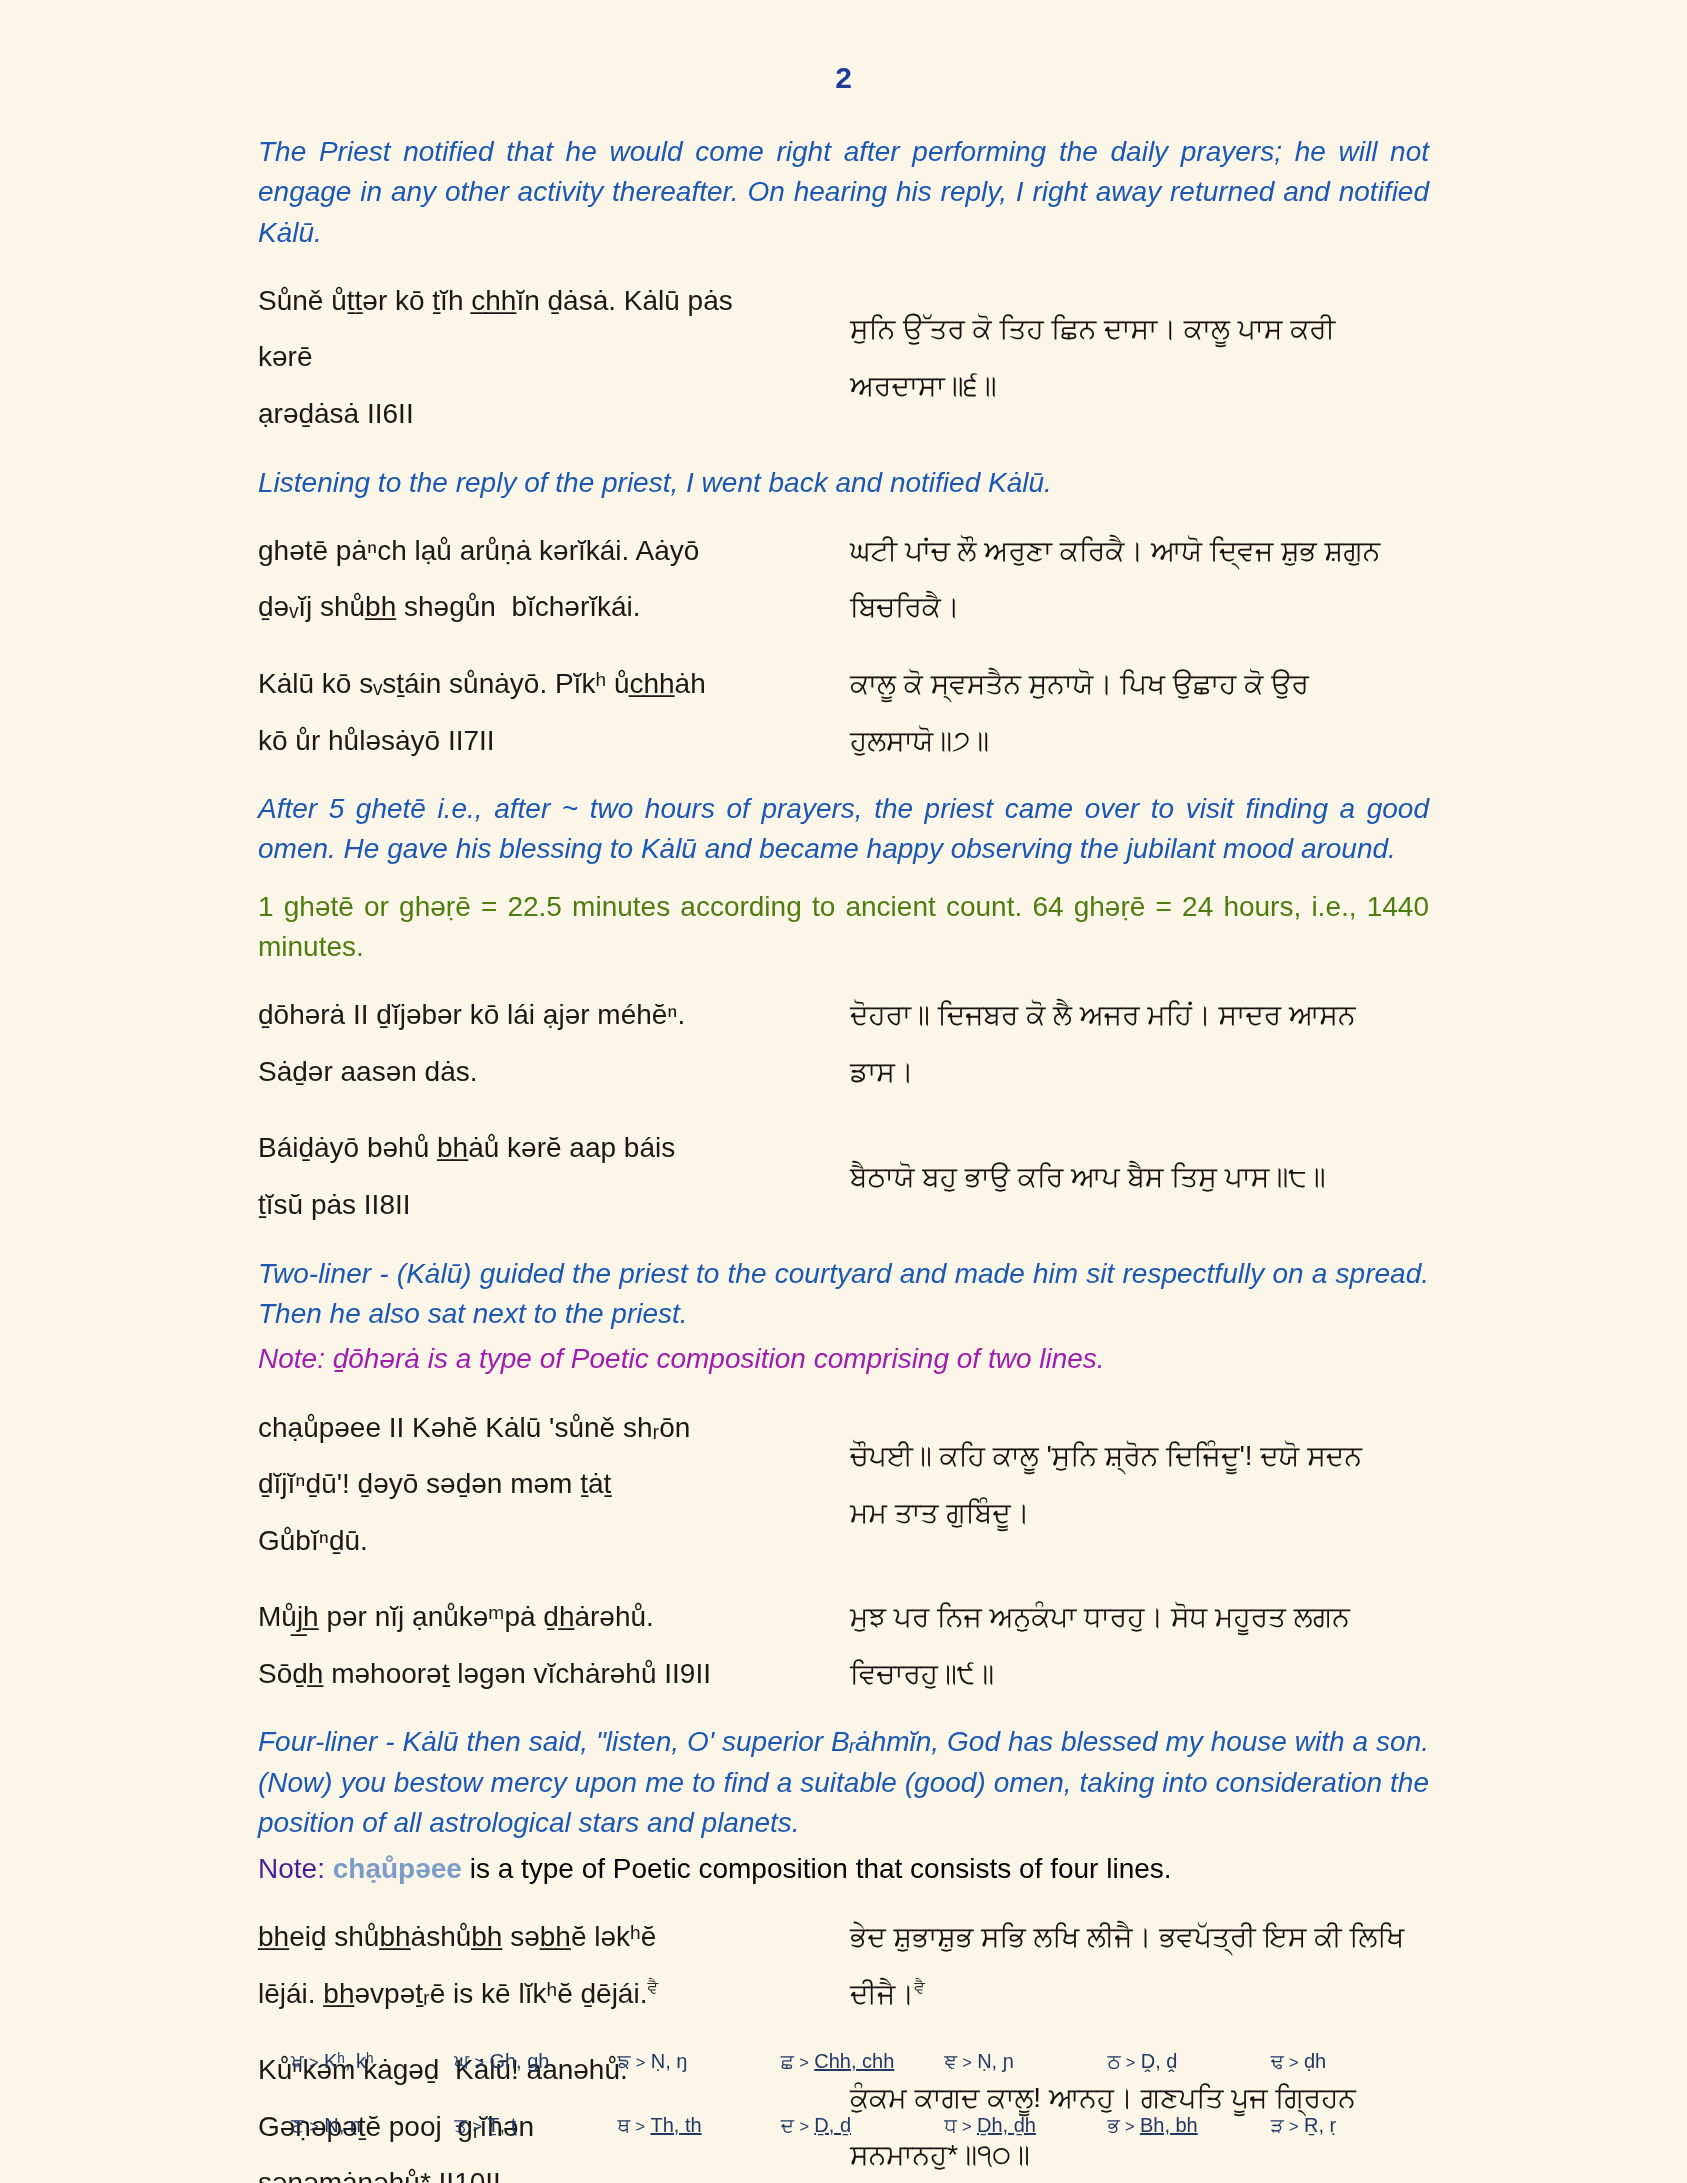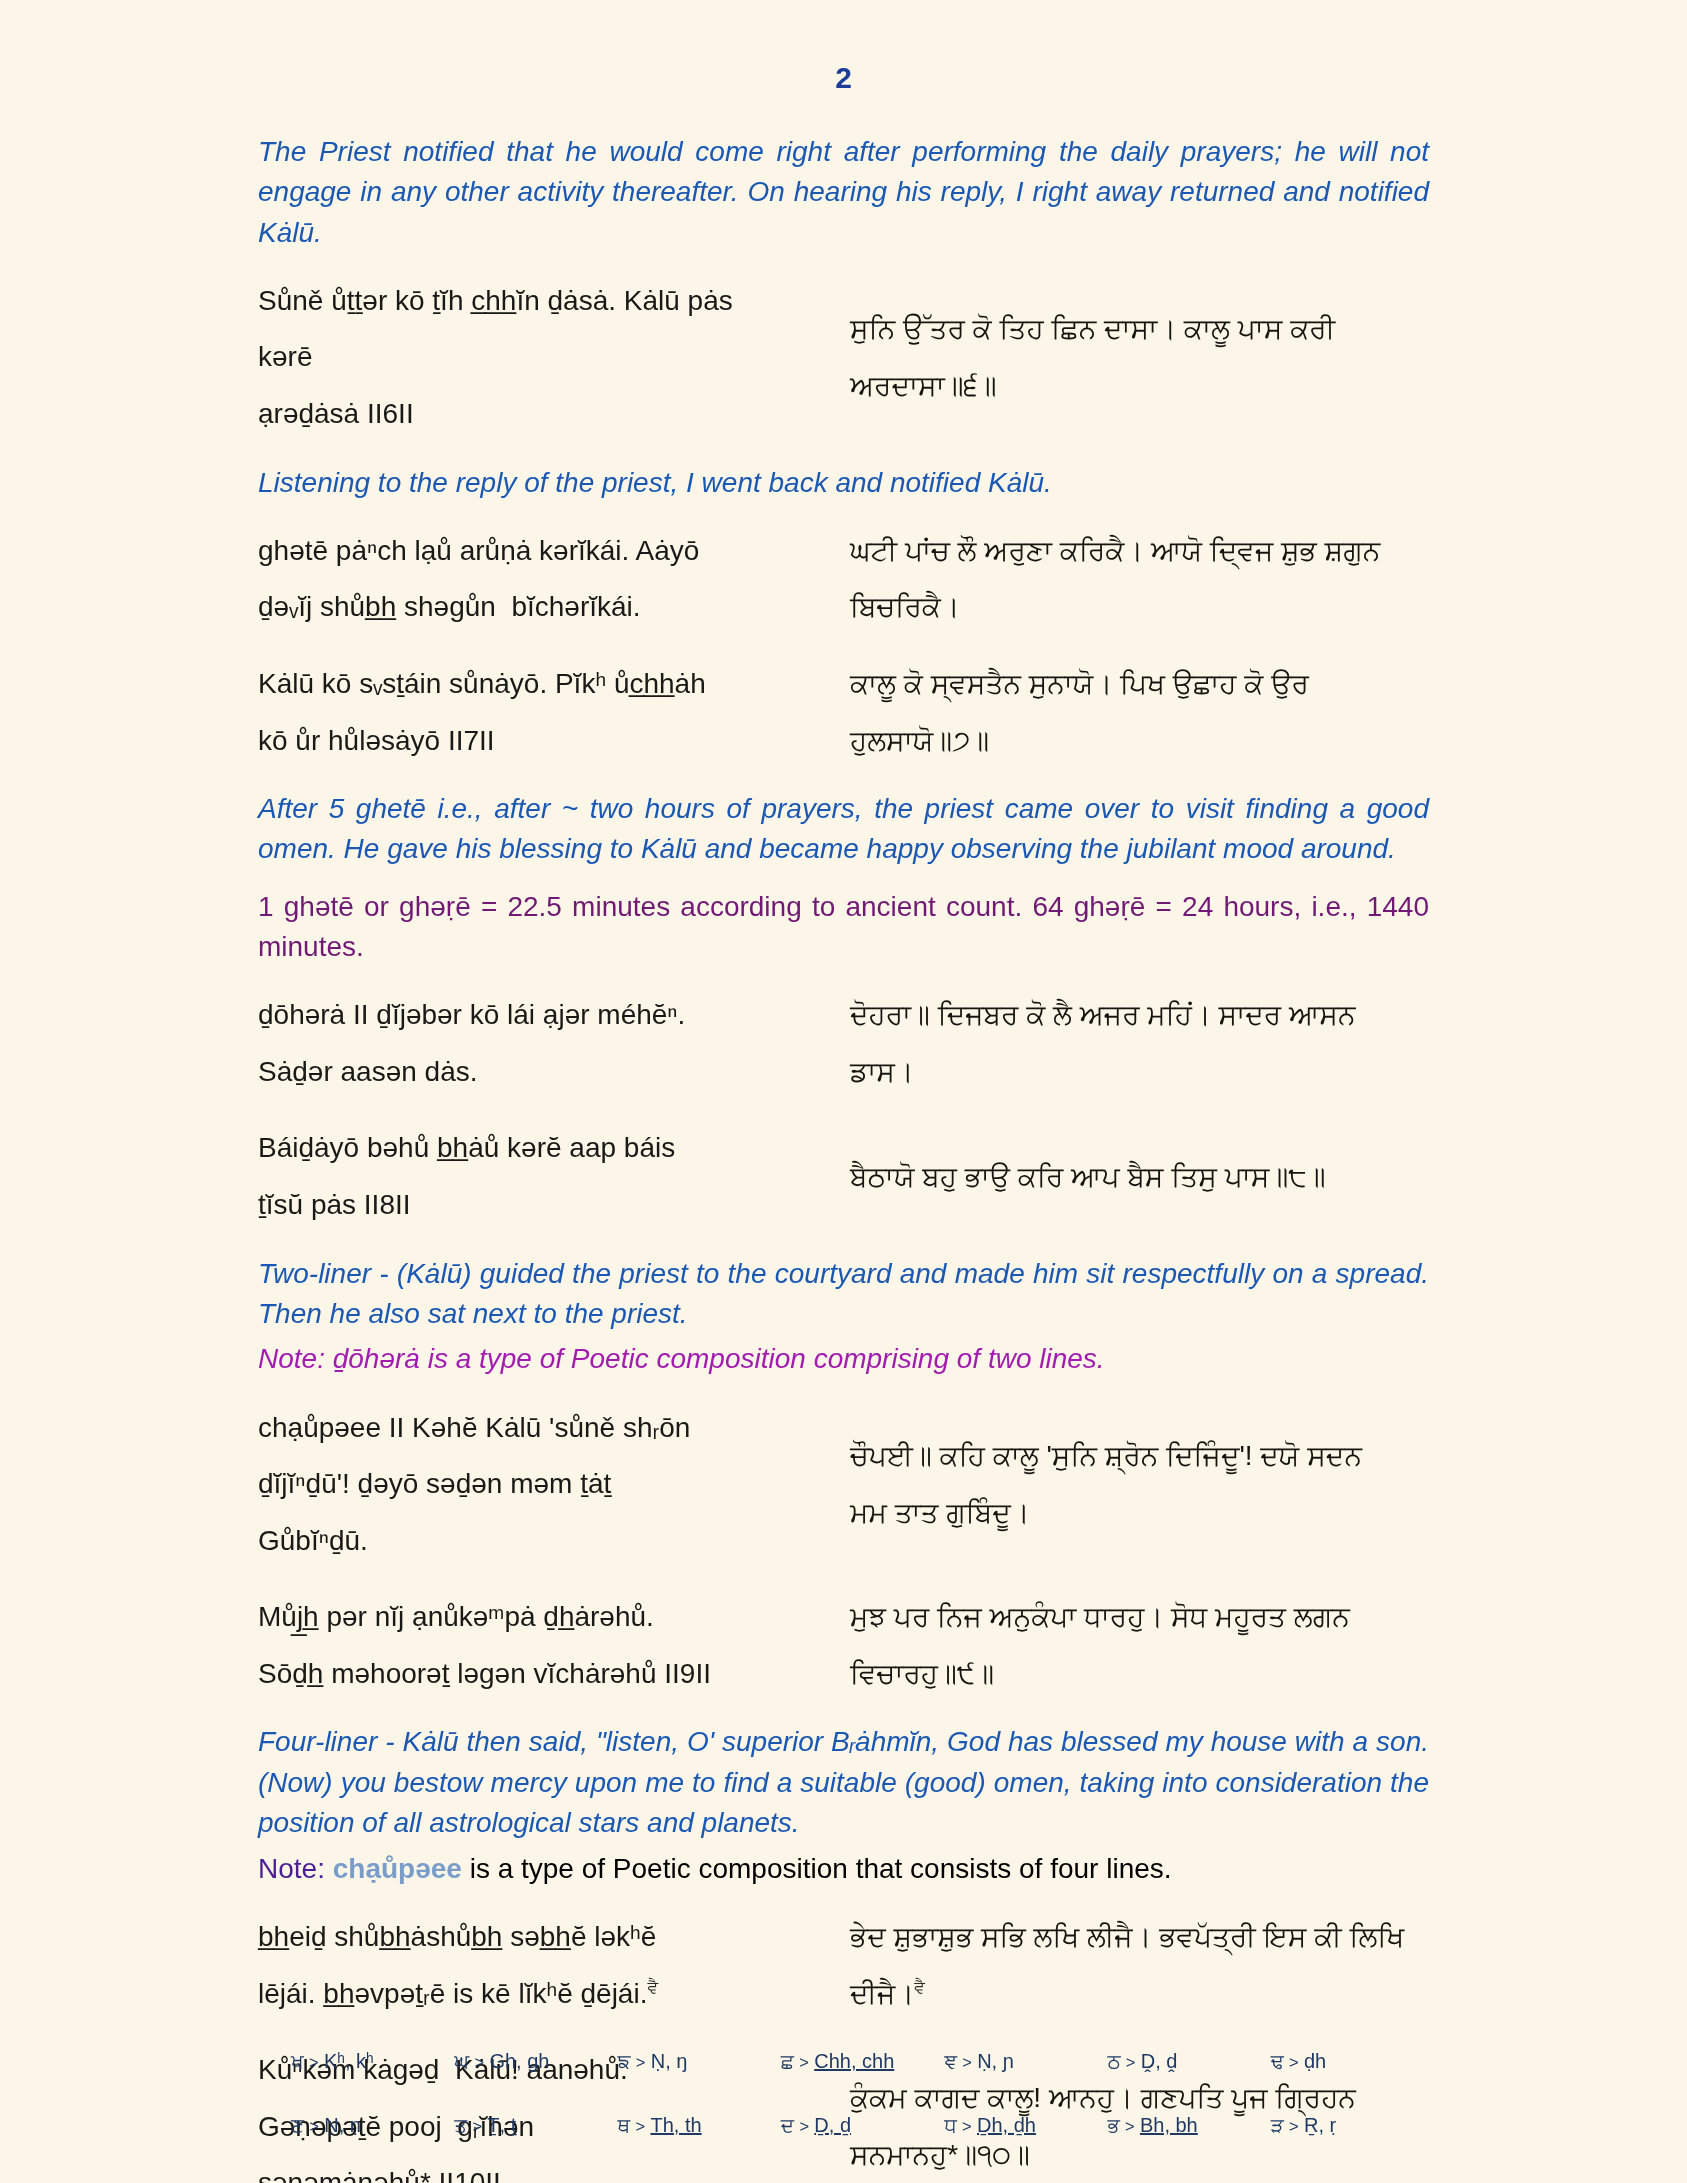--- a/index.html
+++ b/index.html
@@ -18,21 +18,21 @@
     color:#1e3d99;
     margin-bottom:37px;
   }
   .tr{
     color:#1b58b4;
     font-size:28px;line-height:1.44;
     margin:17px 0;
   }
   .it{font-style:italic;}
   .just{text-align:justify;}
-  .fnote{color:#701a75;}
+  .fnote{color:#4d7c0f;}
   .lightnote{color:#a21caf;margin-top:4px;}
   .notemix{margin-top:6.6px;}
   .notemix .nlabel{color:#4c1d95;}
   .notemix .nterm{color:#7a9cc8;font-weight:bold;}
   .notemix .nrest{color:#000000;}
   .vrow{display:flex;align-items:center;margin:20px 0;}
   .vleft{
     flex:0 0 529px;width:529px;
     font-size:28px;line-height:2.02;
     color:#191917;

